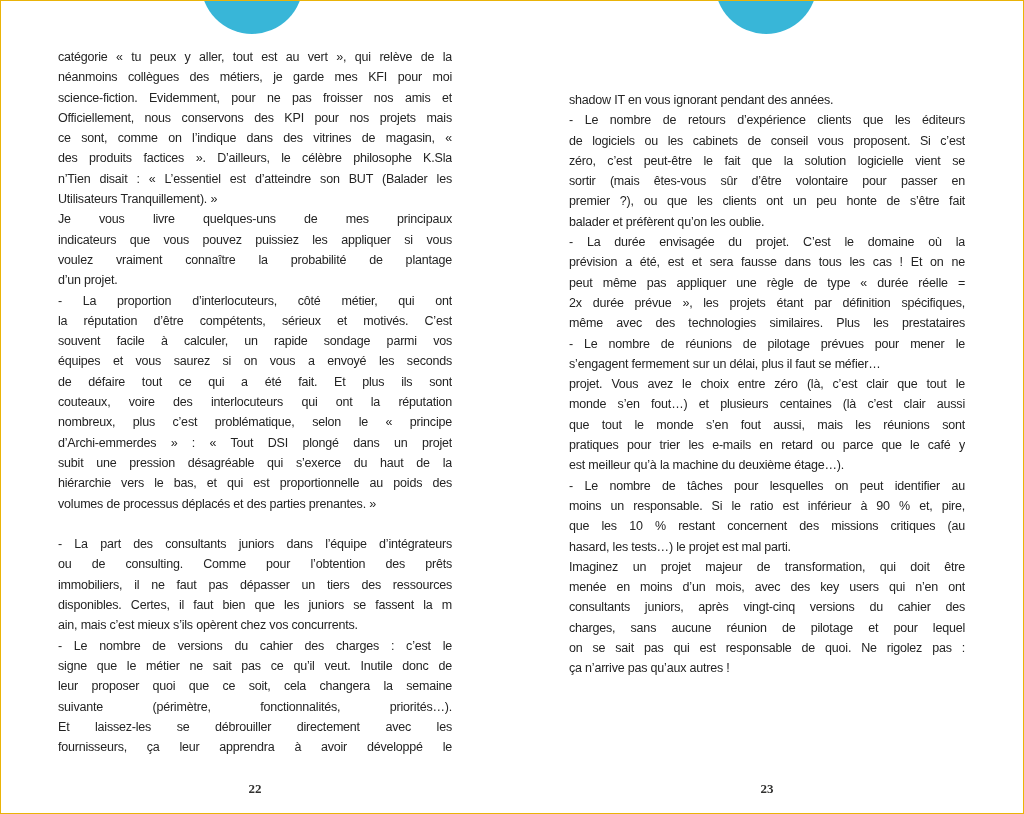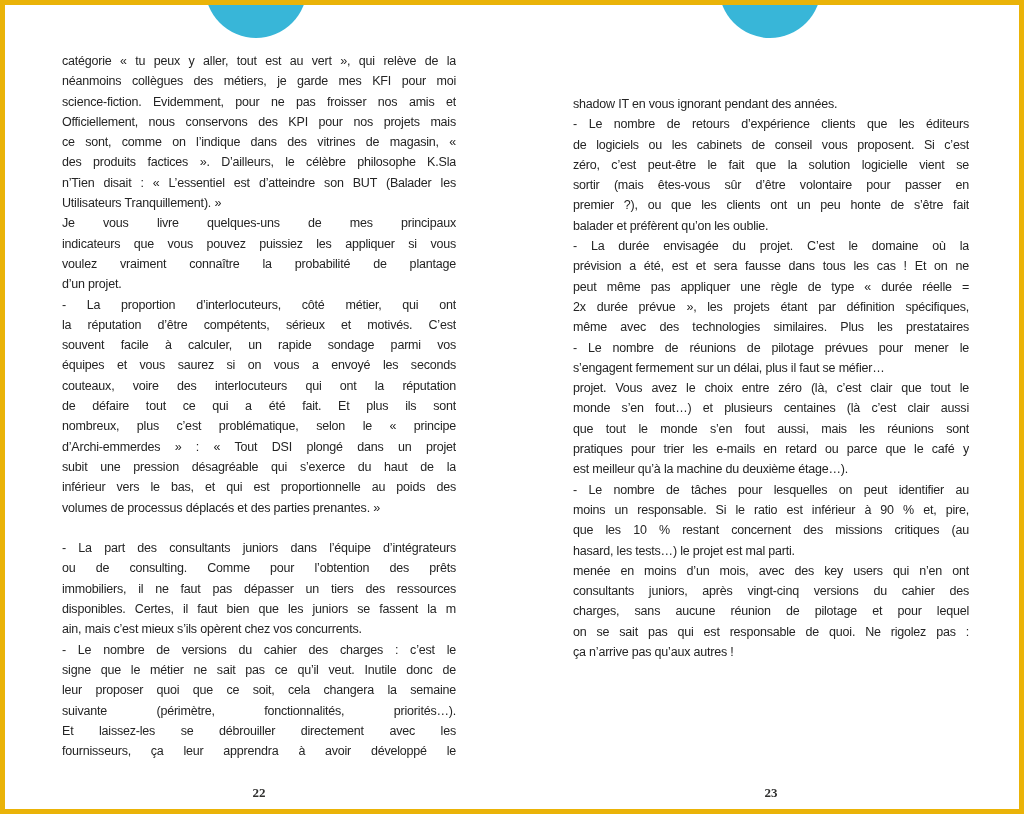--- a/index.html
+++ b/index.html
@@ -1,21 +1,21 @@
 <!DOCTYPE html>
 <html><head>
 <meta charset="utf-8">
 <style>
   html, body { margin: 0; padding: 0; background: #ffffff; }
   .canvas {
     position: relative;
     width: 1024px;
     height: 814px;
     background: #ffffff;
-    border: 5px solid #eab308;
+    border: 1px solid #eab308;
     box-sizing: border-box;
     overflow: hidden;
     font-family: "Liberation Sans", sans-serif;
   }
   .circle {
     position: absolute;
     width: 102px;
     height: 102px;
     border-radius: 50%;
     top: -69px;
@@ -73,26 +73,26 @@
       <div class="line">n’Tien disait : « L’essentiel est d’atteindre son BUT (Balader les</div>
       <div class="line end">Utilisateurs Tranquillement). »</div>
       <div class="line">Je vous livre quelques-uns de mes principaux</div>
       <div class="line">indicateurs que vous pouvez puissiez les appliquer si vous</div>
       <div class="line">voulez vraiment connaître la probabilité de plantage</div>
       <div class="line end">d’un projet.</div>
       <div class="line">- La proportion d’interlocuteurs, côté métier, qui ont</div>
       <div class="line">la réputation d’être compétents, sérieux et motivés. C’est</div>
       <div class="line">souvent facile à calculer, un rapide sondage parmi vos</div>
       <div class="line">équipes et vous saurez si on vous a envoyé les seconds</div>
+      <div class="line">de défaire tout ce qui a été fait. Et plus ils sont</div>
       <div class="line">couteaux, voire des interlocuteurs qui ont la réputation</div>
-      <div class="line">de défaire tout ce qui a été fait. Et plus ils sont</div>
       <div class="line">nombreux, plus c’est problématique, selon le « principe</div>
       <div class="line">d’Archi-emmerdes » : « Tout DSI plongé dans un projet</div>
       <div class="line">subit une pression désagréable qui s’exerce du haut de la</div>
-      <div class="line">inférieur vers le bas, et qui est proportionnelle au poids des</div>
+      <div class="line">hiérarchie vers le bas, et qui est proportionnelle au poids des</div>
       <div class="line end">volumes de processus déplacés et des parties prenantes. »</div>
       <div class="line end"></div>
       <div class="line">- La part des consultants juniors dans l’équipe d’intégrateurs</div>
       <div class="line">ou de consulting. Comme pour l’obtention des prêts</div>
       <div class="line">immobiliers, il ne faut pas dépasser un tiers des ressources</div>
       <div class="line">disponibles. Certes, il faut bien que les juniors se fassent la m</div>
       <div class="line end">ain, mais c’est mieux s’ils opèrent chez vos concurrents.</div>
       <div class="line">- Le nombre de versions du cahier des charges : c’est le</div>
       <div class="line">signe que le métier ne sait pas ce qu’il veut. Inutile donc de</div>
       <div class="line">leur proposer quoi que ce soit, cela changera la semaine</div>
@@ -117,20 +117,21 @@
       <div class="line end">s’engagent fermement sur un délai, plus il faut se méfier…</div>
       <div class="line">projet. Vous avez le choix entre zéro (là, c’est clair que tout le</div>
       <div class="line">monde s’en fout…) et plusieurs centaines (là c’est clair aussi</div>
       <div class="line">que tout le monde s’en fout aussi, mais les réunions sont</div>
       <div class="line">pratiques pour trier les e-mails en retard ou parce que le café y</div>
       <div class="line end">est meilleur qu’à la machine du deuxième étage…).</div>
       <div class="line">- Le nombre de tâches pour lesquelles on peut identifier au</div>
       <div class="line">moins un responsable. Si le ratio est inférieur à 90 % et, pire,</div>
       <div class="line">que les 10 % restant concernent des missions critiques (au</div>
       <div class="line end">hasard, les tests…) le projet est mal parti.</div>
+      <div class="line">Imaginez un projet majeur de transformation, qui doit être</div>
       <div class="line">menée en moins d’un mois, avec des key users qui n’en ont</div>
       <div class="line">consultants juniors, après vingt-cinq versions du cahier des</div>
       <div class="line">charges, sans aucune réunion de pilotage et pour lequel</div>
       <div class="line">on se sait pas qui est responsable de quoi. Ne rigolez pas :</div>
       <div class="line end">ça n’arrive pas qu’aux autres !</div>
     </div>
 
   <div class="page-num page-num-left">22</div>
   <div class="page-num page-num-right">23</div>
 </div>

